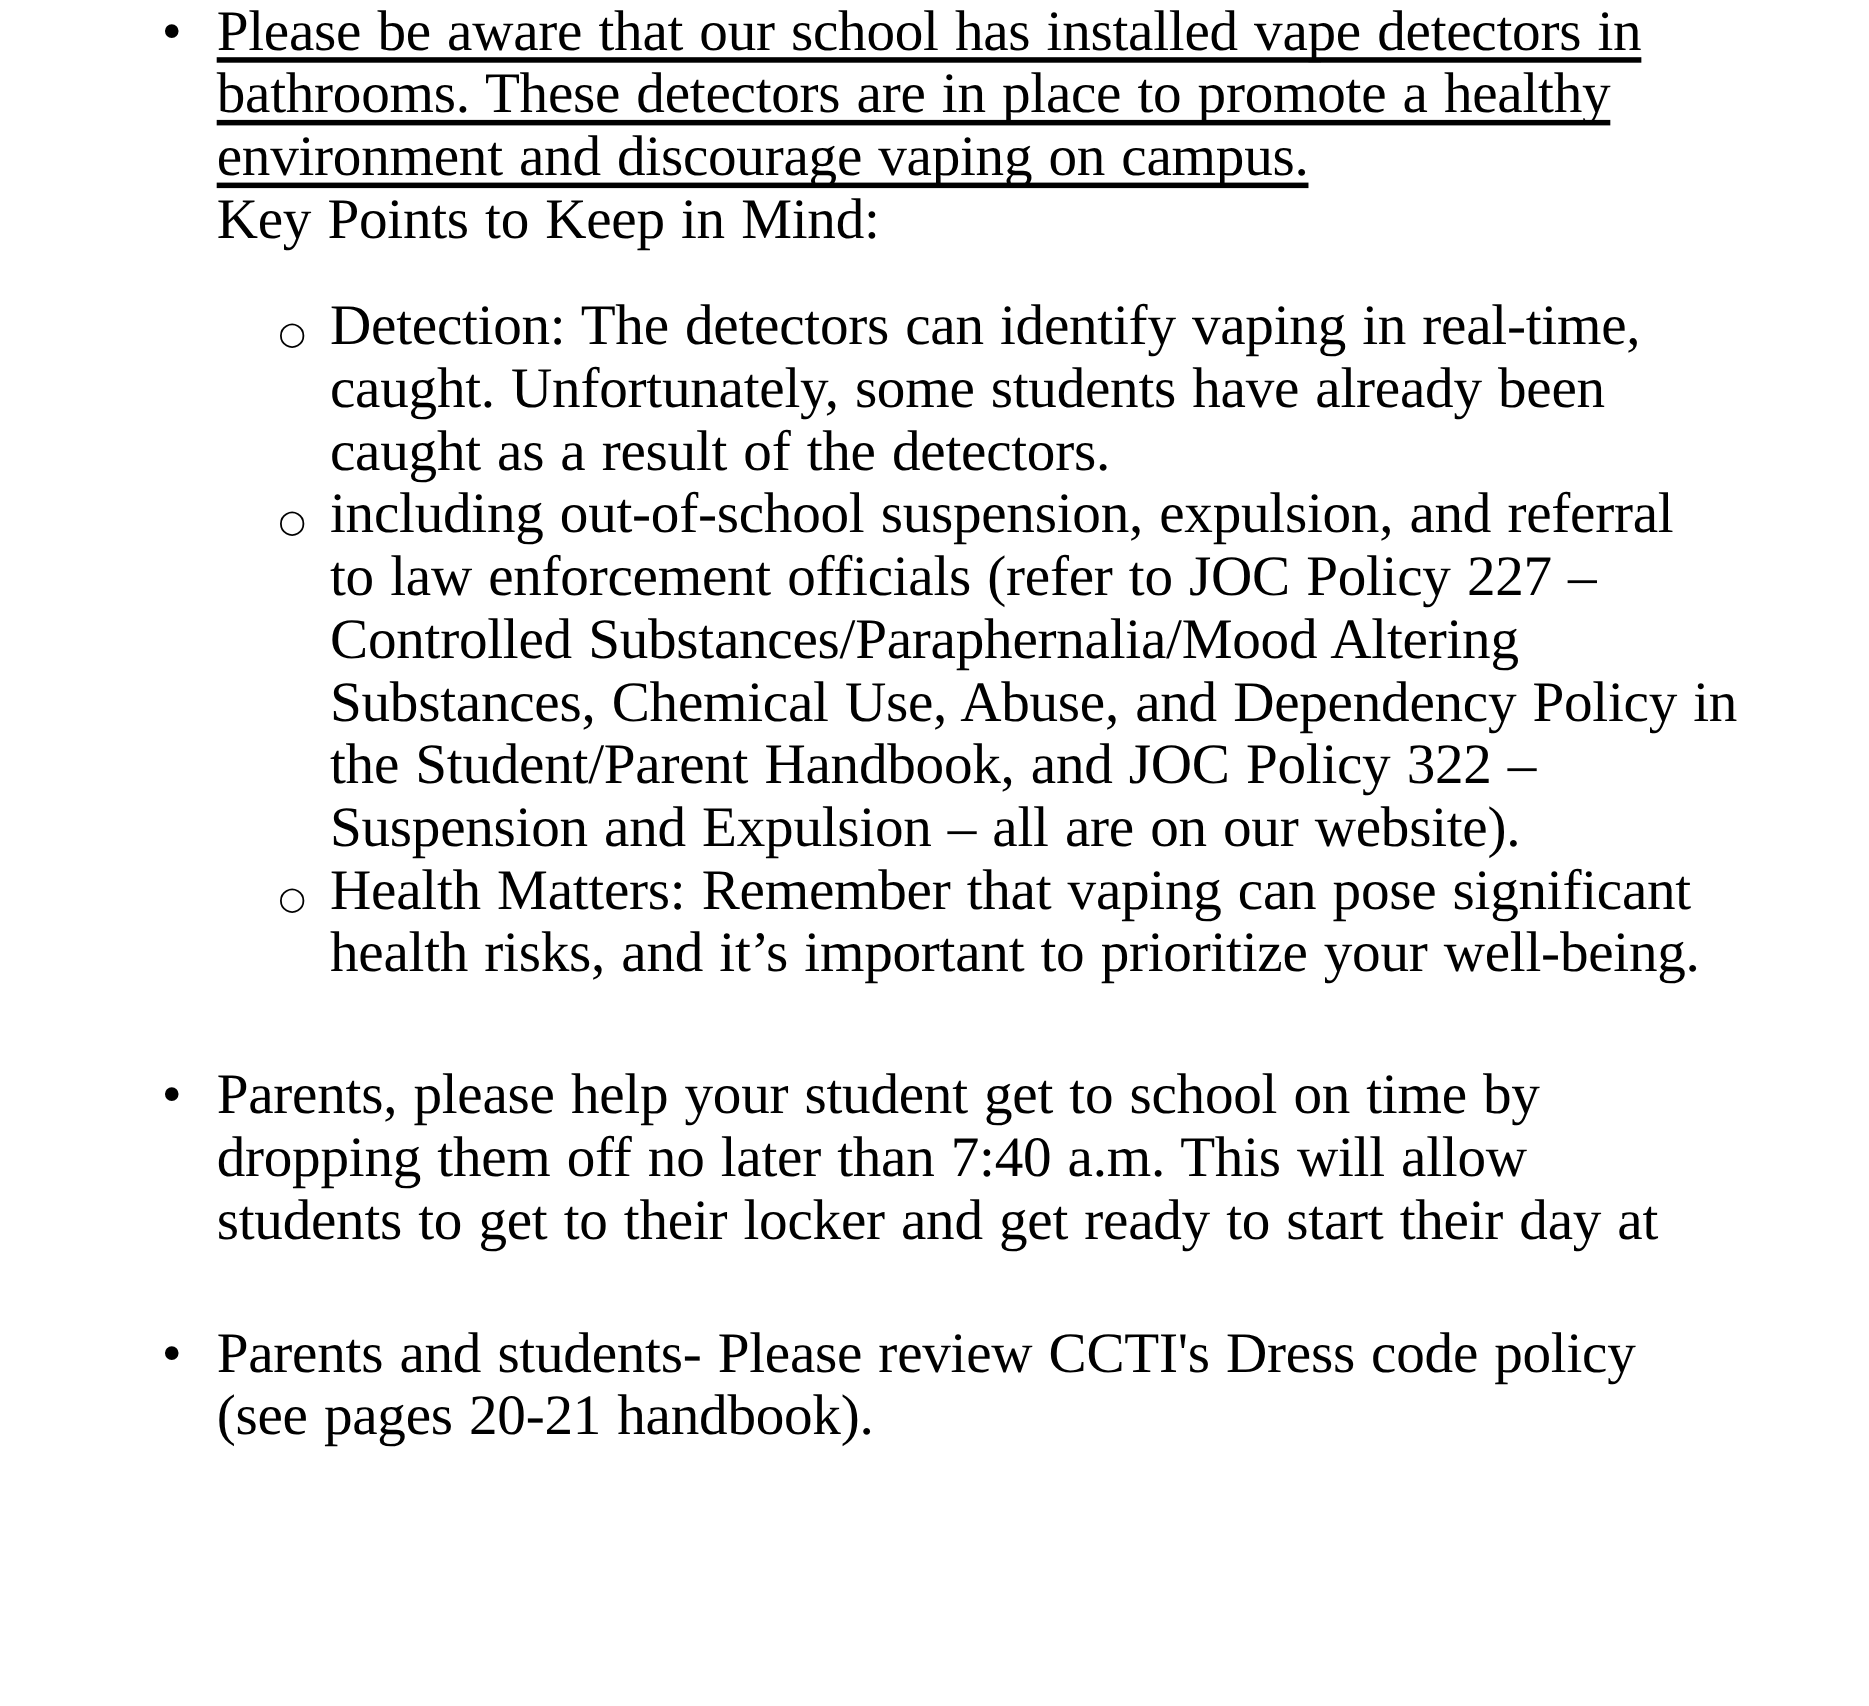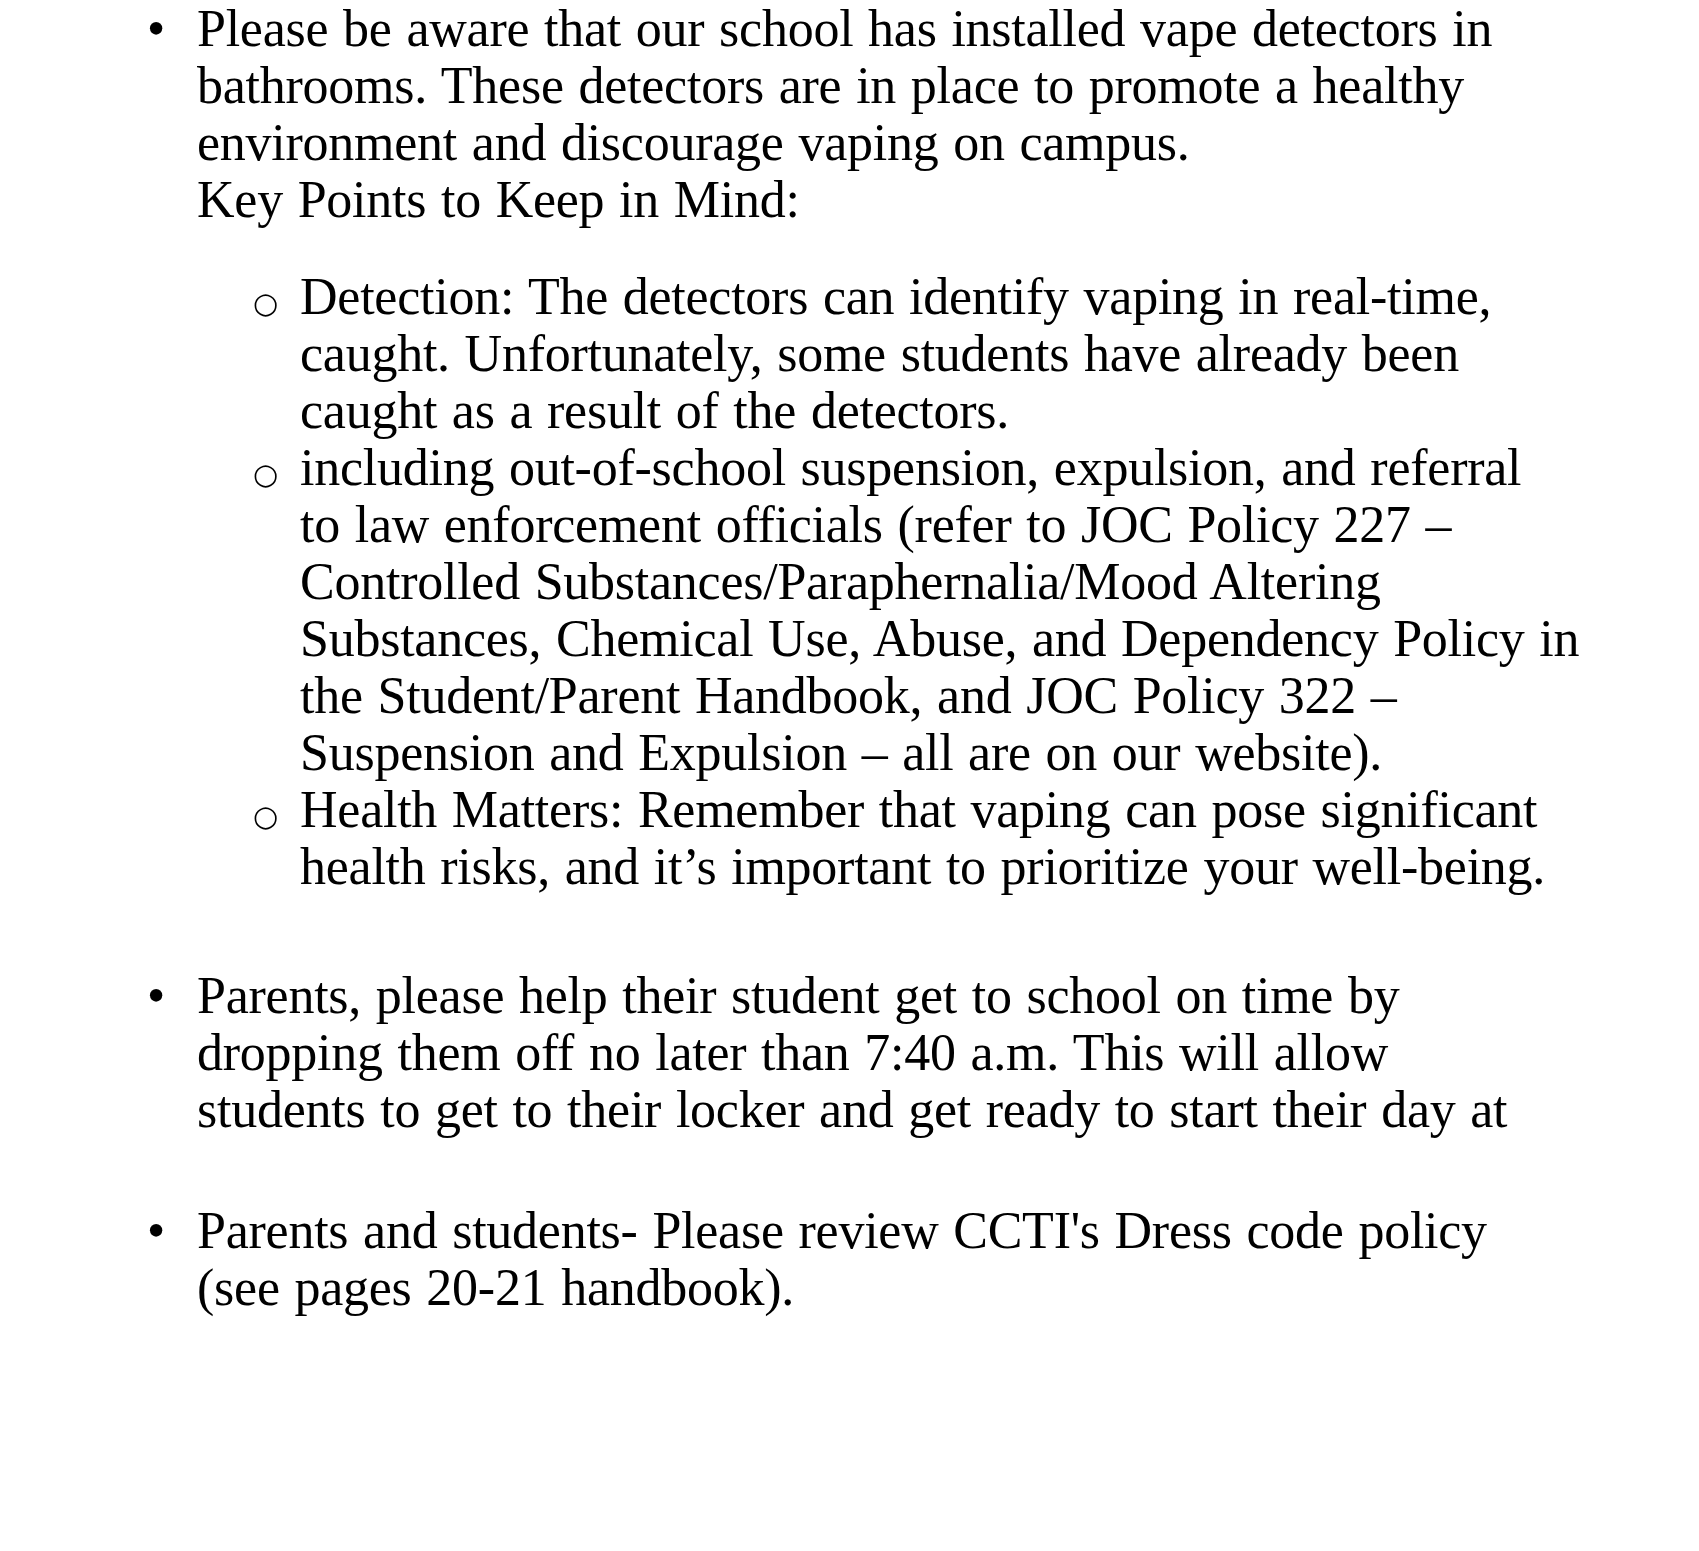--- a/index.html
+++ b/index.html
@@ -45,20 +45,21 @@
     top: 7px;
     font-family: "DejaVu Sans", sans-serif;
     font-size: 29px;
     line-height: 57px;
   }
   .line {
     white-space: pre;
     letter-spacing: -0.25px;
   }
   .underlined .line {
+    text-decoration: underline;
     text-decoration-thickness: 5px;
     text-underline-offset: 7px;
     text-decoration-skip-ink: none;
   }
   
   [data-name="key-points-heading"]       { }
   [data-name="sub-bullet-detection"]     { margin-top: 40px; }
   [data-name="bullet-arrival-time"]      { margin-top: 72px; }
   [data-name="bullet-dress-code"]        { margin-top: 64px; }
 </style>
@@ -101,21 +102,21 @@
     <div class="block bullet2" data-name="sub-bullet-health-matters">
       <span class="marker" data-name="circle-bullet-icon">○</span>
       <div class="lines" data-name="paragraph-lines">
         <div class="line" data-name="text-line">Health Matters: Remember that vaping can pose significant</div>
         <div class="line" data-name="text-line">health risks, and it’s important to prioritize your well-being.</div>
       </div>
     </div>
     <div class="block bullet1" data-name="bullet-arrival-time">
       <span class="marker" data-name="disc-bullet-icon">•</span>
       <div class="lines" data-name="paragraph-lines">
-        <div class="line" data-name="text-line">Parents, please help their student get to school on time by</div>
+        <div class="line" data-name="text-line">Parents, please help your student get to school on time by</div>
         <div class="line" data-name="text-line">dropping them off no later than 7:40 a.m. This will allow</div>
         <div class="line" data-name="text-line">students to get to their locker and get ready to start their day at</div>
       </div>
     </div>
     <div class="block bullet1" data-name="bullet-dress-code">
       <span class="marker" data-name="disc-bullet-icon">•</span>
       <div class="lines" data-name="paragraph-lines">
         <div class="line" data-name="text-line">Parents and students- Please review CCTI's Dress code policy</div>
         <div class="line" data-name="text-line">(see pages 20-21 handbook).</div>
       </div>

